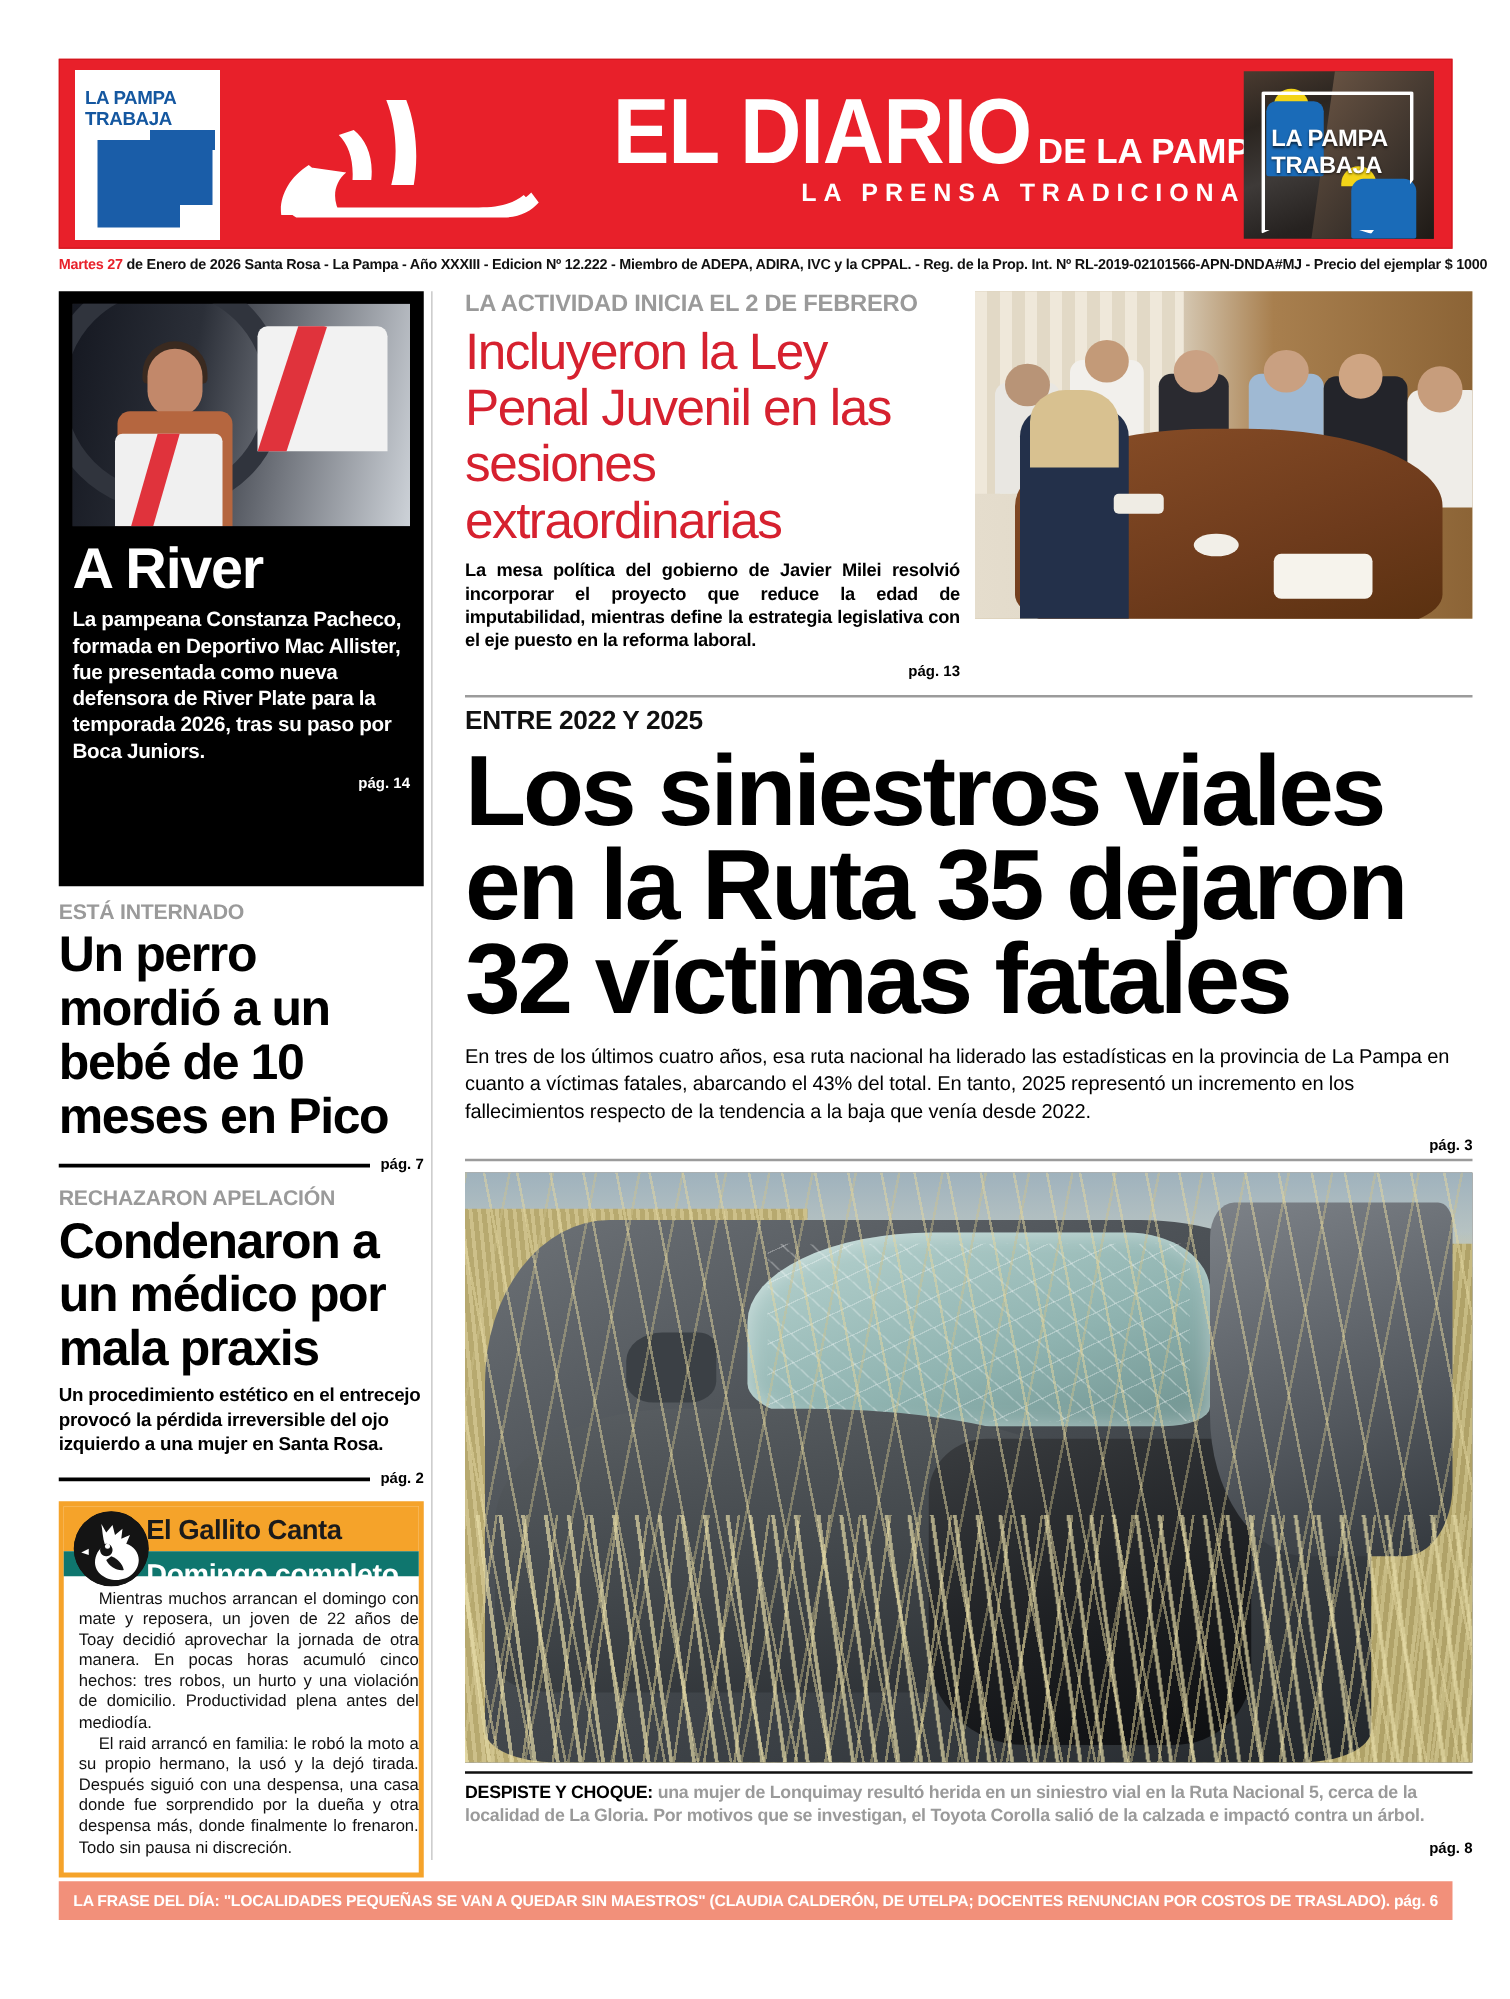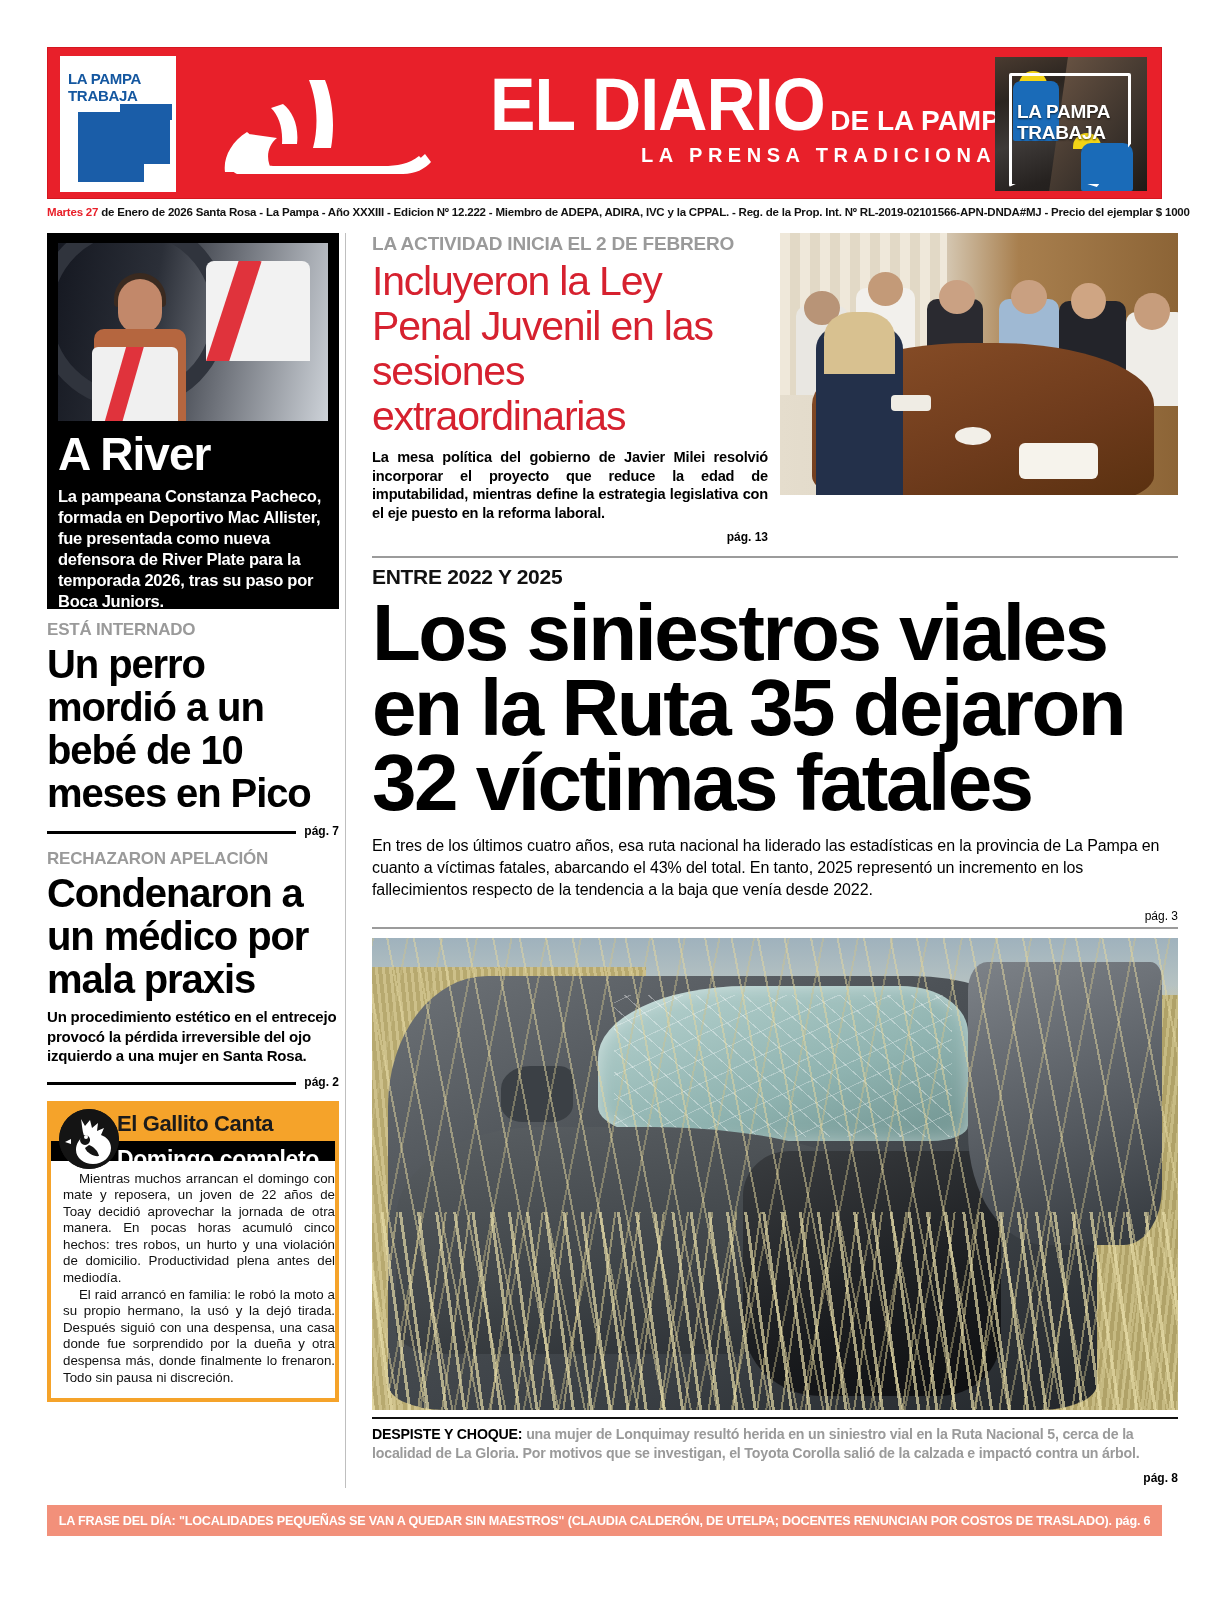--- a/index.html
+++ b/index.html
@@ -183,21 +183,21 @@
 
   
   .leftcol {
     position: absolute;
     left: 47px; top: 233px;
     width: 292px;
   }
   .river-box {
     position: relative;
     width: 292px;
-    height: 376px;
+    height: 476px;
     background: #000;
     box-sizing: border-box;
     padding: 10px 11px 8px 11px;
   }
   .river-photo {
     position: relative;
     width: 270px; height: 178px;
     overflow: hidden;
     background: #20232a;
   }
@@ -318,21 +318,21 @@
   }
   .gallito-title {
     position: absolute; left: 66px; top: 6px;
     font-size: 22px; font-weight: bold; color: #1b1b1b;
     letter-spacing: -0.4px;
     font-family: "Liberation Sans Narrow","Liberation Sans", sans-serif;
   }
   .gallito-sub {
     position: relative;
     height: 20px;
-    background: #000000;
+    background: #0f766e;
     margin-left: 0;
   }
   .gallito-sub span {
     position: absolute; left: 66px; top: 5px;
     font-size: 23px; font-weight: bold; color: #fff;
     letter-spacing: -0.4px;
     font-family: "Liberation Sans Narrow","Liberation Sans", sans-serif;
   }
   .rooster {
     position: absolute;
@@ -416,21 +416,21 @@
     line-height: 75px; letter-spacing: -2.5px;
     margin-top: 6px;
     font-family: "Liberation Sans Narrow","Liberation Sans", sans-serif;
   }
   .main-deck {
     font-size: 16px; font-weight: normal; line-height: 22px;
     color: #000; margin-top: 15px;
     letter-spacing: -0.1px;
     font-family: "Liberation Sans Narrow","Liberation Sans", sans-serif;
   }
-  .main-pag { font-size: 12px; font-weight: normal; text-align: right; margin-top: 8px; }
+  .main-pag { font-size: 12px; font-weight: bold; text-align: right; margin-top: 8px; }
 
   .crash-photo {
     margin-top: 9px;
     width: 806px; height: 472px;
     position: relative; overflow: hidden;
     background: #5c5f5a;
   }
   .cp-sky { position:absolute; left:0; top:0; width:100%; height:18%;
     background: linear-gradient(180deg,#9fb2bd,#c8cfc6); }
   .cp-grass { position:absolute; inset:0;

